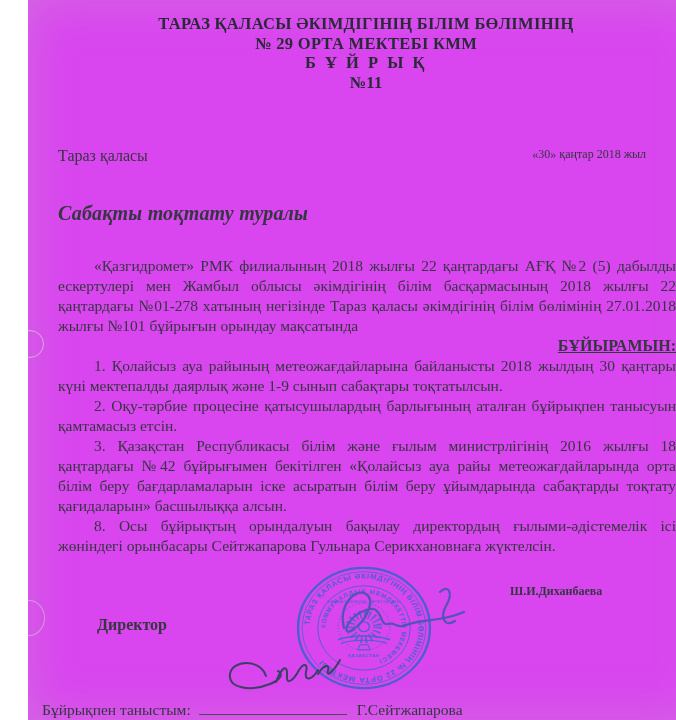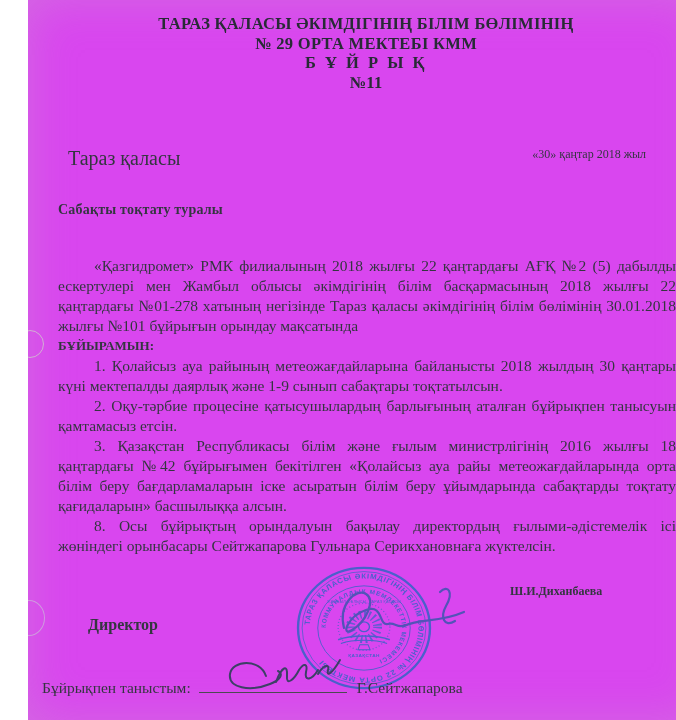--- a/index.html
+++ b/index.html
@@ -14,45 +14,45 @@
     margin-left:28px;
   }
   
   .header{
     position:absolute;top:14px;left:0;right:0;
     text-align:center;font-weight:700;color:#282b36;
     font-size:16.5px;line-height:19.5px;letter-spacing:.3px;
   }
   .header .order-word{letter-spacing:2.5px;}
   
-  .meta-place{position:absolute;top:147px;left:40px;font-size:20px;}
+  .meta-place{position:absolute;top:147px;left:30px;font-size:16px;}
   .meta-date{position:absolute;top:147px;right:58px;font-size:12px;}
   
-  .subject{position:absolute;top:202px;left:30px;font-size:14px;font-weight:700;letter-spacing:.2px;}
+  .subject{position:absolute;top:202px;left:30px;font-size:20px;font-weight:700;font-style:italic;letter-spacing:.2px;}
   
   .body{
     position:absolute;top:256px;left:30px;width:618px;
     font-size:15.5px;line-height:20px;text-align:justify;
   }
   .body p{margin:0;text-indent:36px;}
-  .order-heading{font-weight:700;text-align:left;text-indent:0 !important;font-size:13px;}
+  .order-heading{font-weight:700;text-align:right;text-indent:0 !important;font-size:16px;text-decoration:underline;}
   
-  .director-title{position:absolute;top:616px;left:60px;font-size:16px;font-weight:700;}
+  .director-title{position:absolute;top:616px;left:69px;font-size:16px;font-weight:700;}
   .director-name{position:absolute;top:584px;left:482px;font-size:12px;font-weight:700;}
   
   .stamp{position:absolute;left:268px;top:566px;width:136px;height:124px;opacity:.92;}
   .stamp-outer{font-family:"Liberation Sans","DejaVu Sans",sans-serif;font-size:11.5px;font-weight:700;letter-spacing:1px;fill:#3f63c8;}
   .stamp-inner{font-family:"Liberation Sans","DejaVu Sans",sans-serif;font-size:9.5px;font-weight:700;letter-spacing:1.3px;fill:#3f63c8;}
   .stamp-sub{font-family:"Liberation Sans","DejaVu Sans",sans-serif;font-size:5.6px;letter-spacing:.4px;fill:#3f63c8;}
   .stamp-center{font-family:"Liberation Sans","DejaVu Sans",sans-serif;font-size:7px;font-weight:700;letter-spacing:.5px;fill:#3f63c8;}
   
   .sig-director{position:absolute;left:300px;top:584px;width:140px;height:64px;}
   .sig-ack{position:absolute;left:190px;top:652px;width:140px;height:46px;}
   
-  .ack-row{position:absolute;left:14px;top:678px;display:flex;align-items:baseline;font-size:15.5px;}
+  .ack-row{position:absolute;left:14px;top:700px;display:flex;align-items:baseline;font-size:15.5px;}
   .ack-label{margin-right:8px;}
   .sig-line{display:inline-block;width:148px;border-bottom:1.3px solid #4a4a52;height:14px;}
   .ack-name{margin-left:10px;text-align:center;}
   
   .artifact-a{position:absolute;left:-12px;top:330px;width:26px;height:26px;border:1.5px solid #cfcfc9;border-radius:50%;opacity:.75;}
   .artifact-b{position:absolute;left:-15px;top:600px;width:30px;height:34px;border:1.5px solid #c9cbd6;border-radius:50%;opacity:.6;}
 </style>
 </head>
 <body>
 
@@ -67,21 +67,21 @@
     <div class="order-word">Б Ұ Й Р Ы Қ</div>
     <div>№11</div>
   </div>
 
   <div class="meta-place">Тараз қаласы</div>
   <div class="meta-date">«30» қаңтар 2018 жыл</div>
 
   <div class="subject">Сабақты тоқтату туралы</div>
 
   <div class="body">
-    <p>«Қазгидромет» РМК филиалының 2018 жылғы 22 қаңтардағы АҒҚ №2 (5) дабылды ескертулері мен Жамбыл облысы әкімдігінің білім басқармасының 2018 жылғы 22 қаңтардағы №01-278 хатының негізінде Тараз қаласы әкімдігінің білім бөлімінің 30.01.2018 жылғы №101 бұйрығын орындау мақсатында</p>
+    <p>«Қазгидромет» РМК филиалының 2018 жылғы 22 қаңтардағы АҒҚ №2 (5) дабылды ескертулері мен Жамбыл облысы әкімдігінің білім басқармасының 2018 жылғы 22 қаңтардағы №01-278 хатының негізінде Тараз қаласы әкімдігінің білім бөлімінің 27.01.2018 жылғы №101 бұйрығын орындау мақсатында</p>
     <p class="order-heading">БҰЙЫРАМЫН:</p>
     <p>1. Қолайсыз ауа райының метеожағдайларына байланысты 2018 жылдың 30 қаңтары күні мектепалды даярлық және 1-9 сынып сабақтары тоқтатылсын.</p>
     <p>2. Оқу-тәрбие процесіне қатысушылардың барлығының аталған бұйрықпен танысуын қамтамасыз етсін.</p>
     <p>3. Қазақстан Республикасы білім және ғылым министрлігінің 2016 жылғы 18 қаңтардағы №42 бұйрығымен бекітілген «Қолайсыз ауа райы метеожағдайларында орта білім беру бағдарламаларын іске асыратын білім беру ұйымдарында сабақтарды тоқтату қағидаларын» басшылыққа алсын.</p>
     <p>8. Осы бұйрықтың орындалуын бақылау директордың ғылыми-әдістемелік ісі жөніндегі орынбасары Сейтжапарова Гульнара Серикхановнаға жүктелсін.</p>
   </div>
 
   <div class="director-title">Директор</div>
   <div class="director-name">Ш.И.Диханбаева</div>
 

